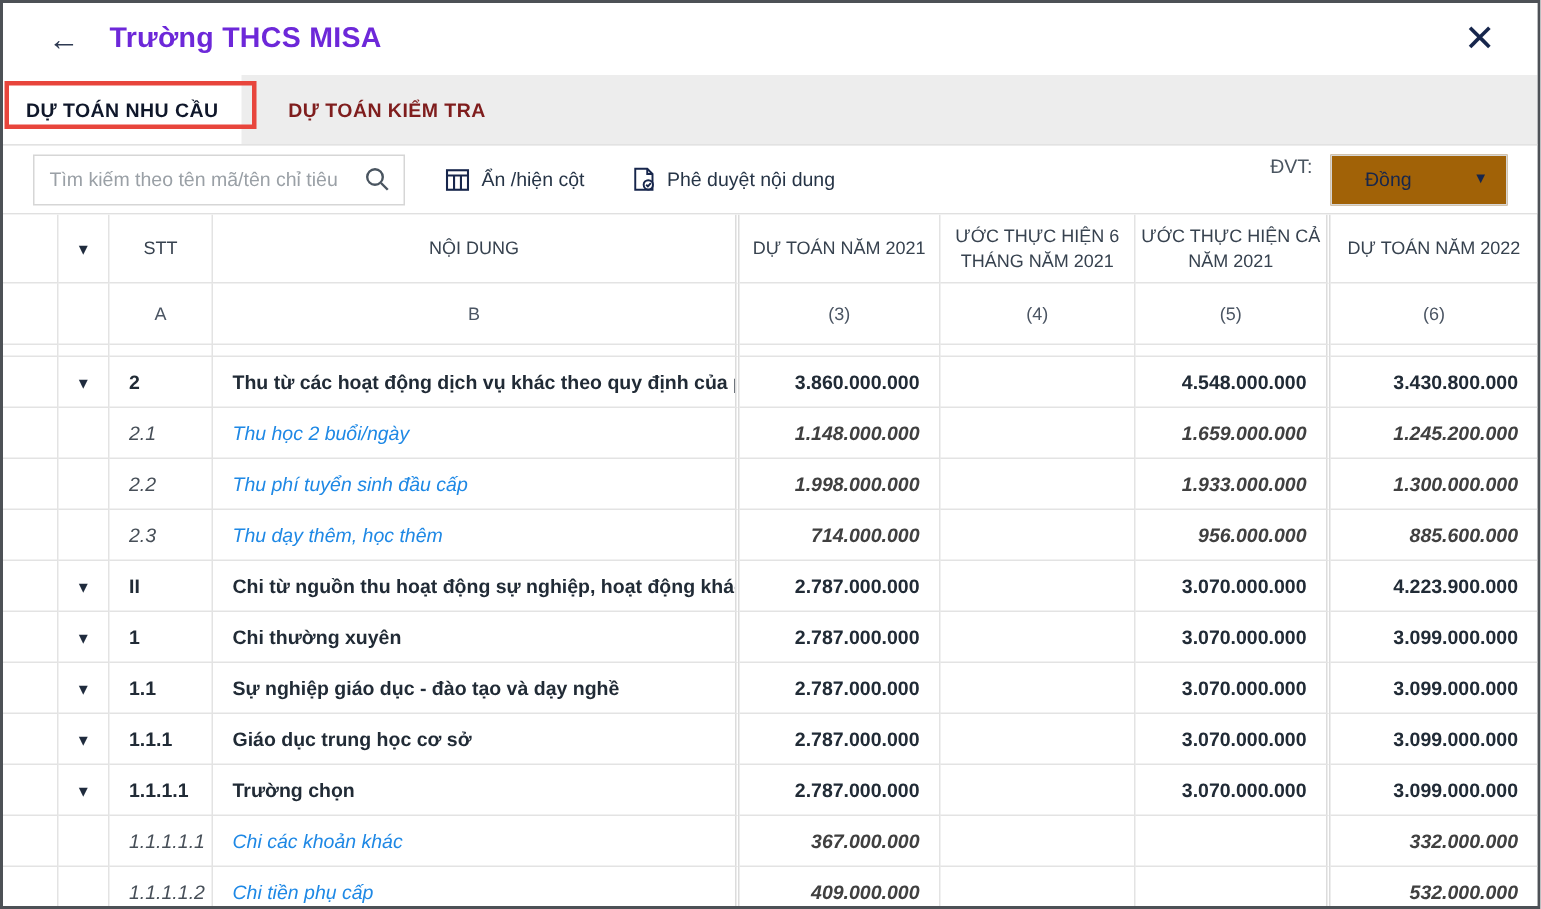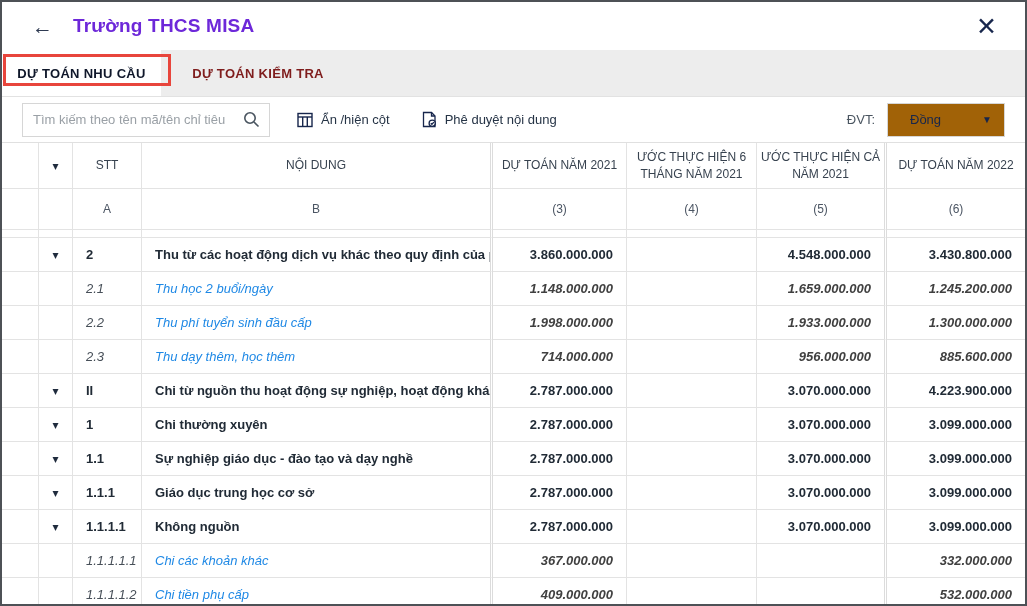--- a/index.html
+++ b/index.html
@@ -31,21 +31,21 @@
   
   .toolbar { flex:0 0 45px; display:flex; align-items:center; padding:0 20px; background:#fff; }
   .search-wrap { width:248px; height:34px; border:1px solid #d6d6d6; display:flex; align-items:center; background:#fff; }
   .search-wrap input { border:none; outline:none; flex:1; min-width:0; padding:0 4px 0 10px; font-size:13px; color:#333;
     font-family:"Liberation Sans","DejaVu Sans",sans-serif; background:transparent; }
   .search-wrap input::placeholder { color:#9aa0a6; }
   .search-icon { flex:0 0 auto; margin-right:9px; display:flex; cursor:pointer; }
   .tool-btn { display:flex; align-items:center; gap:8px; font-size:13px; color:#263446; cursor:pointer; }
   .tool-btn.first { margin-left:27px; }
   .tool-btn.second { margin-left:32px; }
-  .toolbar-right { margin-left:auto; display:flex; align-items:center; }
+  .toolbar-right { margin-left:auto; display:flex; }
   .dvt-label { font-size:13px; color:#4a5560; margin-right:12px; }
   .unit-select { width:118px; height:34px; border:1px solid #d6d6d6; display:flex; align-items:center;
     padding:0 12px 0 22px; cursor:pointer; background:#a16207; }
   .unit-select .val { font-size:13px; color:#17264c; }
   .unit-select .caret { margin-left:auto; font-size:10px; color:#17264c; }
 
   
   .grid { flex:1 1 auto; overflow:hidden; border-top:1px solid #e0e0e0; }
   .g-row { display:flex; width:100%; background:#fff; }
   .c { border-right:1px solid #e3e3e3; border-bottom:1px solid #e3e3e3; display:flex; align-items:center; overflow:hidden; }
@@ -269,21 +269,21 @@
     <div class="c c-v4 val"></div>
     <div class="c c-v5 val">3.070.000.000</div>
     <div class="c c-v6 val">3.099.000.000</div>
   </div>
         <div class="g-row g-data parent">
     <div class="c c-sp"></div>
     <div class="c c-ar">
       <span class="arrow-glyph">▾</span>
     </div>
     <div class="c c-stt">1.1.1.1</div>
-    <div class="c c-ct cell-content">Không nguồn</div>
+    <div class="c c-ct cell-content">Trường chọn</div>
     <div class="c c-v3 val">2.787.000.000</div>
     <div class="c c-v4 val"></div>
     <div class="c c-v5 val">3.070.000.000</div>
     <div class="c c-v6 val">3.099.000.000</div>
   </div>
         <div class="g-row g-data child">
     <div class="c c-sp"></div>
     <div class="c c-ar">
       <span class="arrow-glyph"></span>
     </div>

